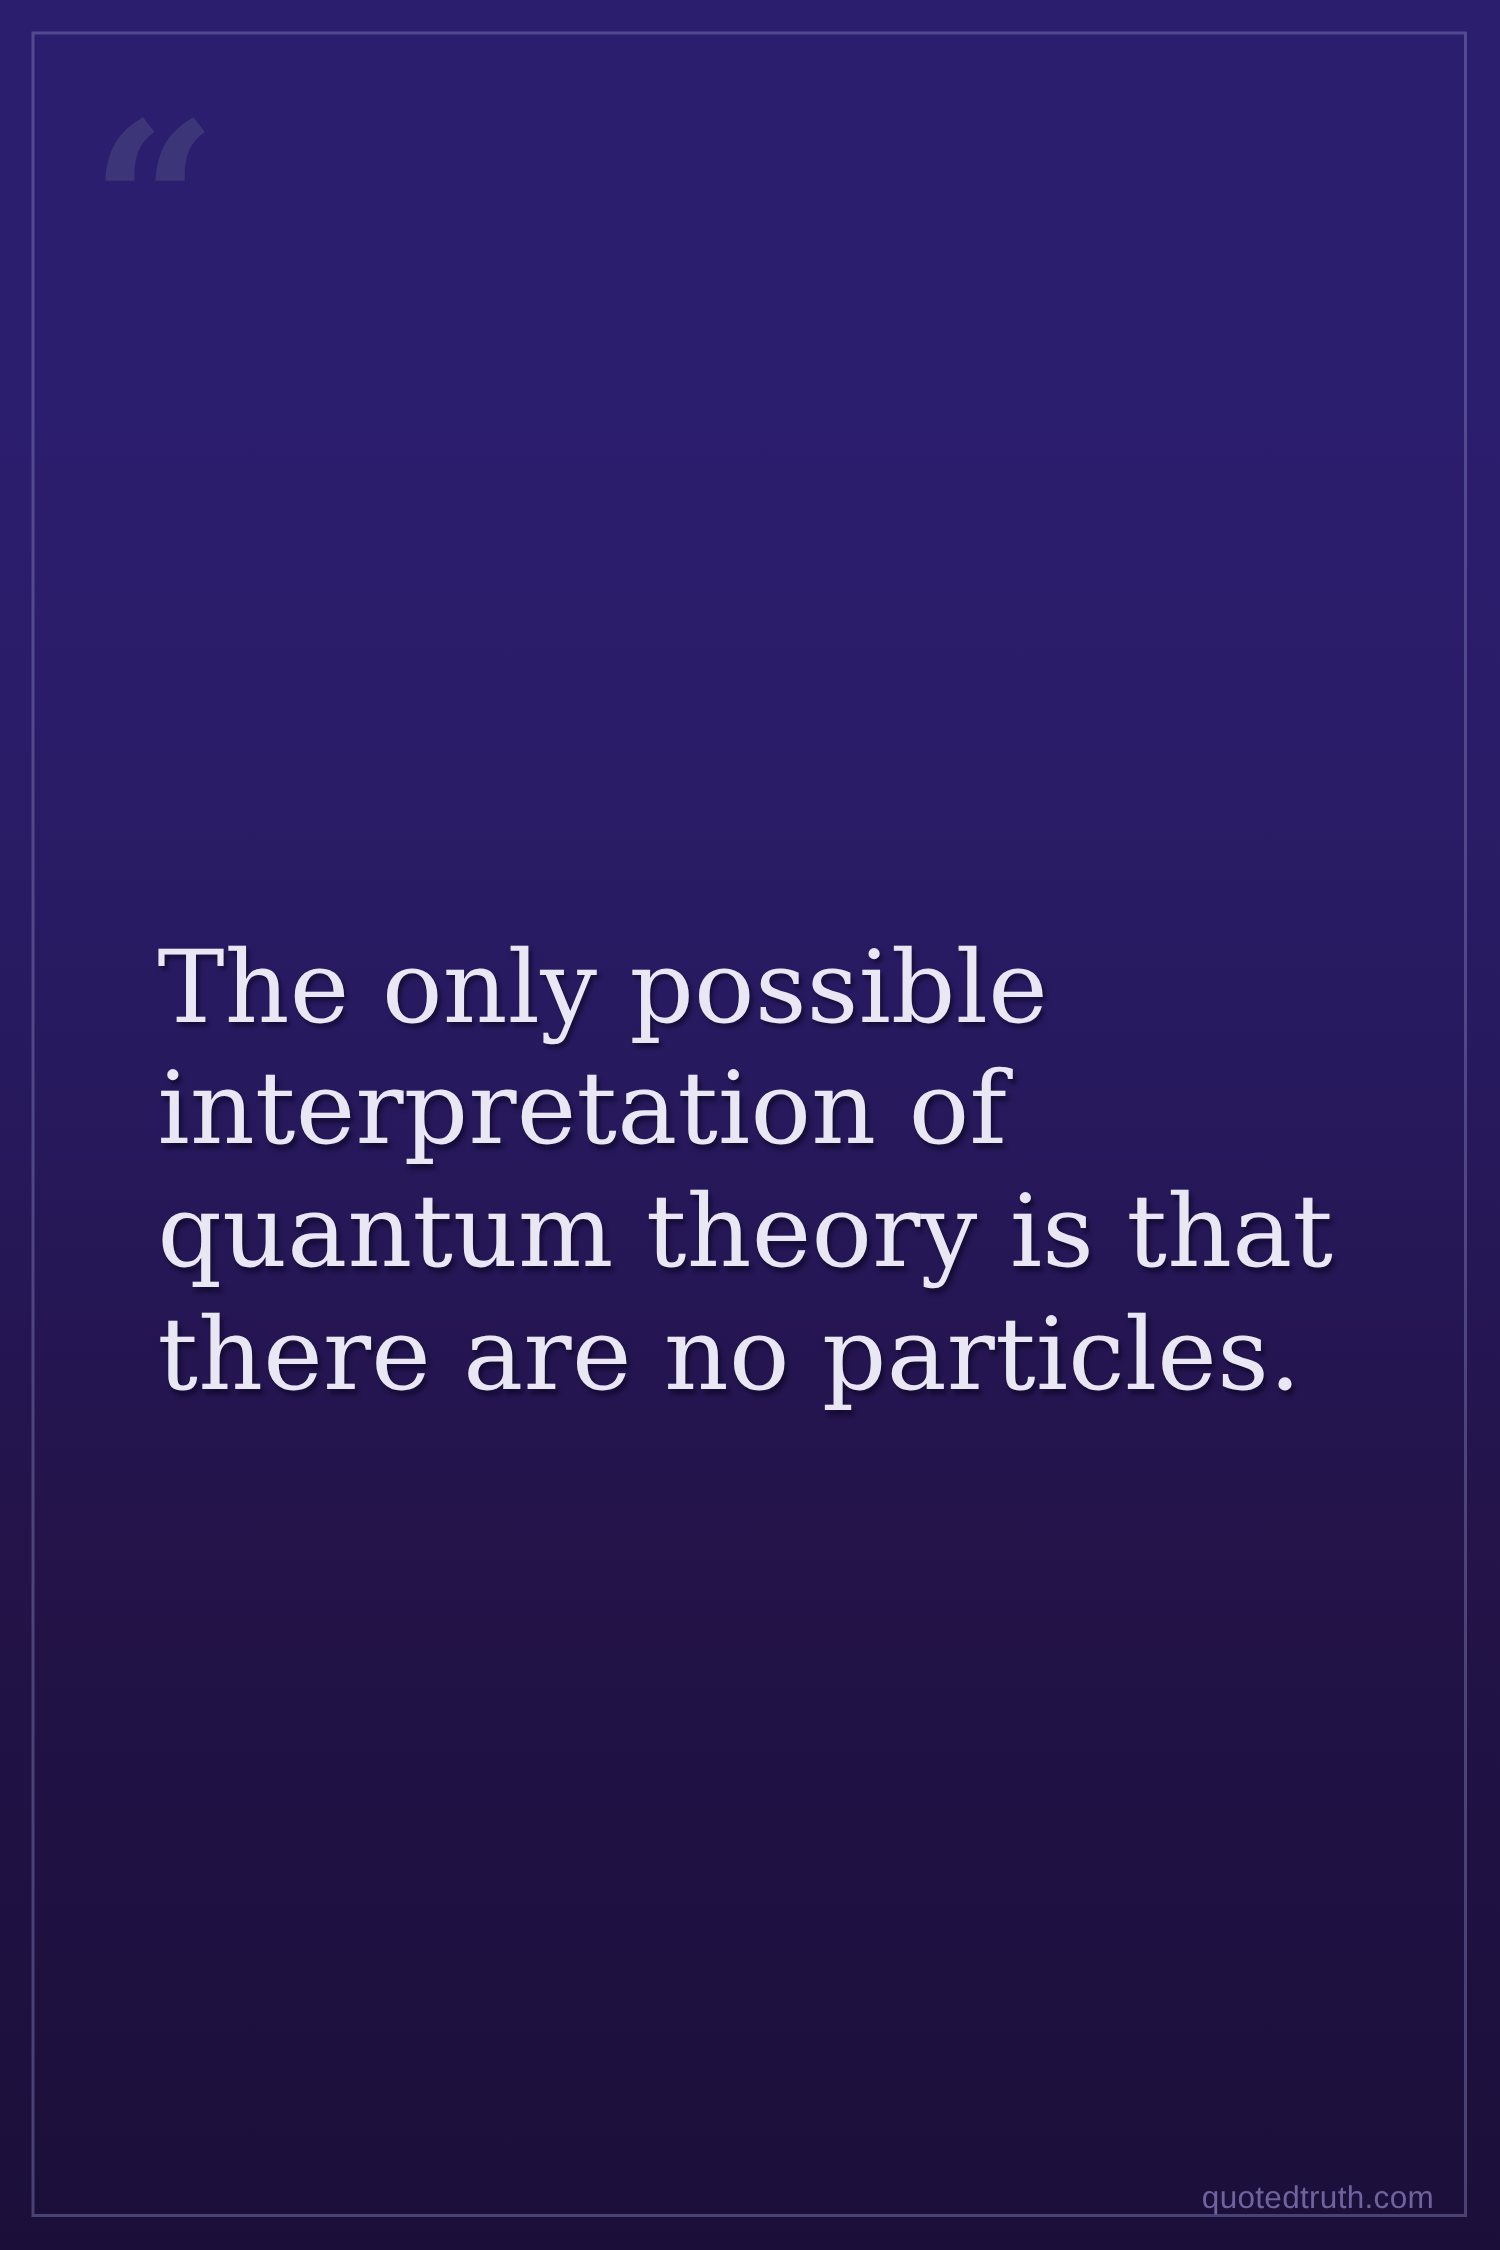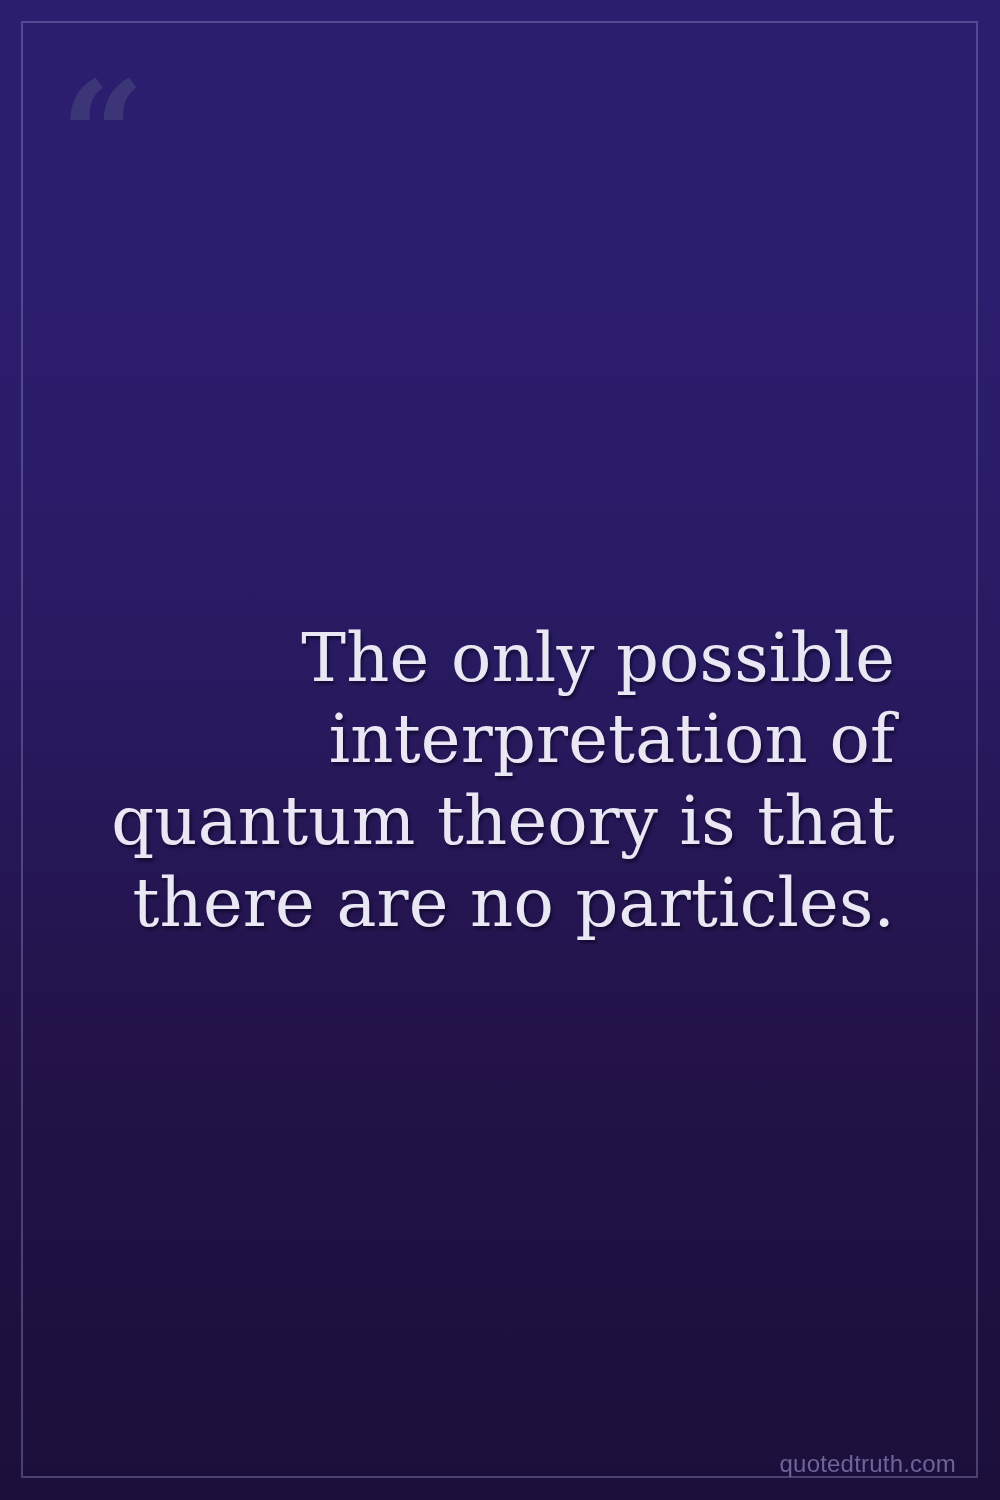--- a/index.html
+++ b/index.html
@@ -69,21 +69,21 @@
     justify-content:center;
     padding:0 100px;
   }
 
   #quote-text {
     font-family:"DejaVu Serif", serif;
     font-size:67px;
     line-height:1.22;
     font-weight:400;
     color:#e9e7f4;
-    text-align:right;
+    text-align:left;
     letter-spacing:0.2px;
     text-shadow:2px 3px 3px rgba(8,4,26,0.55);
     max-width:790px;
     margin-top:62px;
   }
 
   #quote-author {
     margin-top:58px;
     font-family:"Liberation Sans", sans-serif;
     font-size:37px;
@@ -93,21 +93,21 @@
     letter-spacing:0.3px;
     text-shadow:1px 2px 3px rgba(8,4,26,0.5);
     white-space:nowrap;
   }
 
   #watermark {
     position:absolute;
     right:44px;
     bottom:22px;
     font-family:"Liberation Sans", sans-serif;
-    font-size:24px;
+    font-size:21px;
     font-weight:400;
     color:#6e639a;
     letter-spacing:0.2px;
   }
 </style>
 </head>
 <body>
 
 <div id="quote-card">
 

